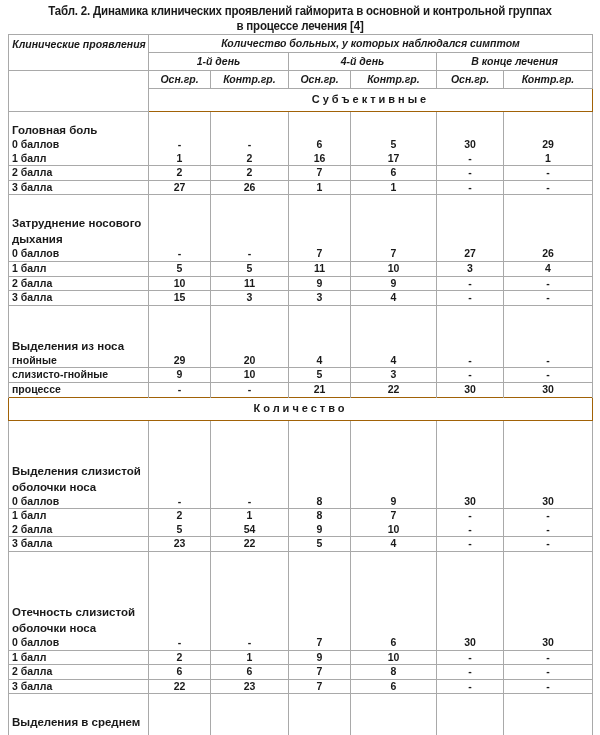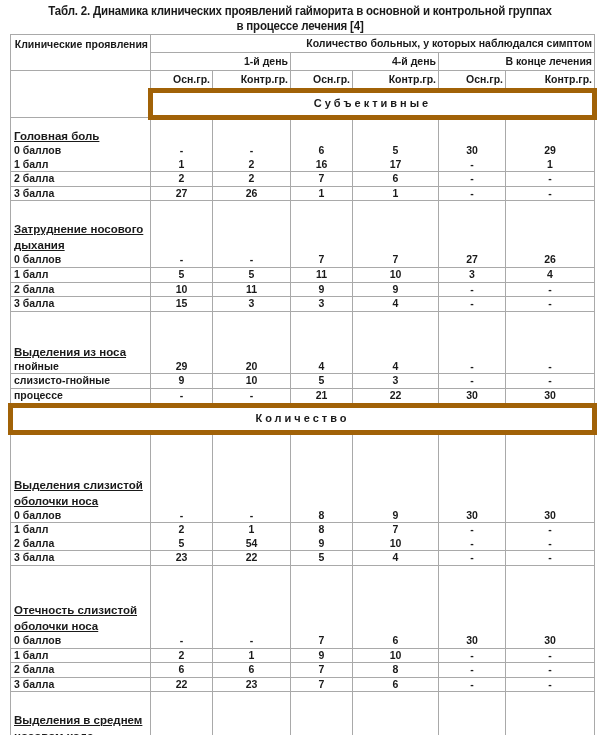--- a/index.html
+++ b/index.html
@@ -4,23 +4,23 @@
 <style>
   html, body { margin: 0; padding: 0; background: #ffffff; }
   body { width: 600px; height: 735px; overflow: hidden; font-family: "Liberation Sans", sans-serif; color: #1a1a1a; }
   .title { text-align: center; font-weight: bold; font-size: 12.5px; line-height: 15px; padding-top: 4px; letter-spacing: -0.2px; transform: scaleX(0.92); }
   table { border-collapse: collapse; margin-left: 8px; width: 584px; table-layout: fixed; font-size: 10.5px; font-weight: bold; }
   td { border-left: 1px solid #a9a9a9; border-right: 1px solid #a9a9a9; padding: 0 2px; line-height: 13.6px; vertical-align: bottom; }
   td.v { text-align: center; }
   td.lbl { text-align: left; padding-left: 3px; }
   tr.bt td { border-top: 1px solid #a9a9a9; }
   tr.bb td { border-bottom: 1px solid #a9a9a9; }
-  tr.hdr td { text-align: right; vertical-align: middle; height: 17px; }
-  td.section { text-align: center; letter-spacing: 3px; font-size: 11px; height: 22px; vertical-align: middle; border: 5px solid #a16207; }
-  .grouplabel { font-size: 11.5px; line-height: 16px; text-decoration: underline; }
+  tr.hdr td { text-align: center; vertical-align: middle; height: 17px; font-style: italic; }
+  td.section { text-align: center; letter-spacing: 3px; font-size: 11px; height: 22px; vertical-align: middle; border: 1px solid #a16207; }
+  .grouplabel { font-size: 11.5px; line-height: 16px; }
   .outer { border: 1px solid #a9a9a9; }
 </style>
 </head>
 <body>
 
 <div class="title">
   <div>Табл. 2. Динамика клинических проявлений гайморита в основной и контрольной группах</div>
   <div>в процессе лечения [4]</div>
 </div>
 
@@ -224,21 +224,21 @@
       <tr class="bt">
         <td class="lbl">3 балла</td>
         <td class="v">23</td>
         <td class="v">22</td>
         <td class="v">5</td>
         <td class="v">4</td>
         <td class="v">-</td>
         <td class="v">-</td>
       </tr>
       <tr class="bt">
-        <td class="lbl grouplabel" style="height: 66px; padding-top: 2px; width: 130px; margin-left: 20px;">Отечность слизистой оболочки носа</td>
+        <td class="lbl grouplabel" style="height: 66px; padding-top: 18px; width: 130px; margin-left: 20px;">Отечность слизистой оболочки носа</td>
         <td></td>
         <td></td>
         <td></td>
         <td></td>
         <td></td>
         <td></td>
       </tr>
       <tr class="">
         <td class="lbl">0 баллов</td>
         <td class="v">-</td>

